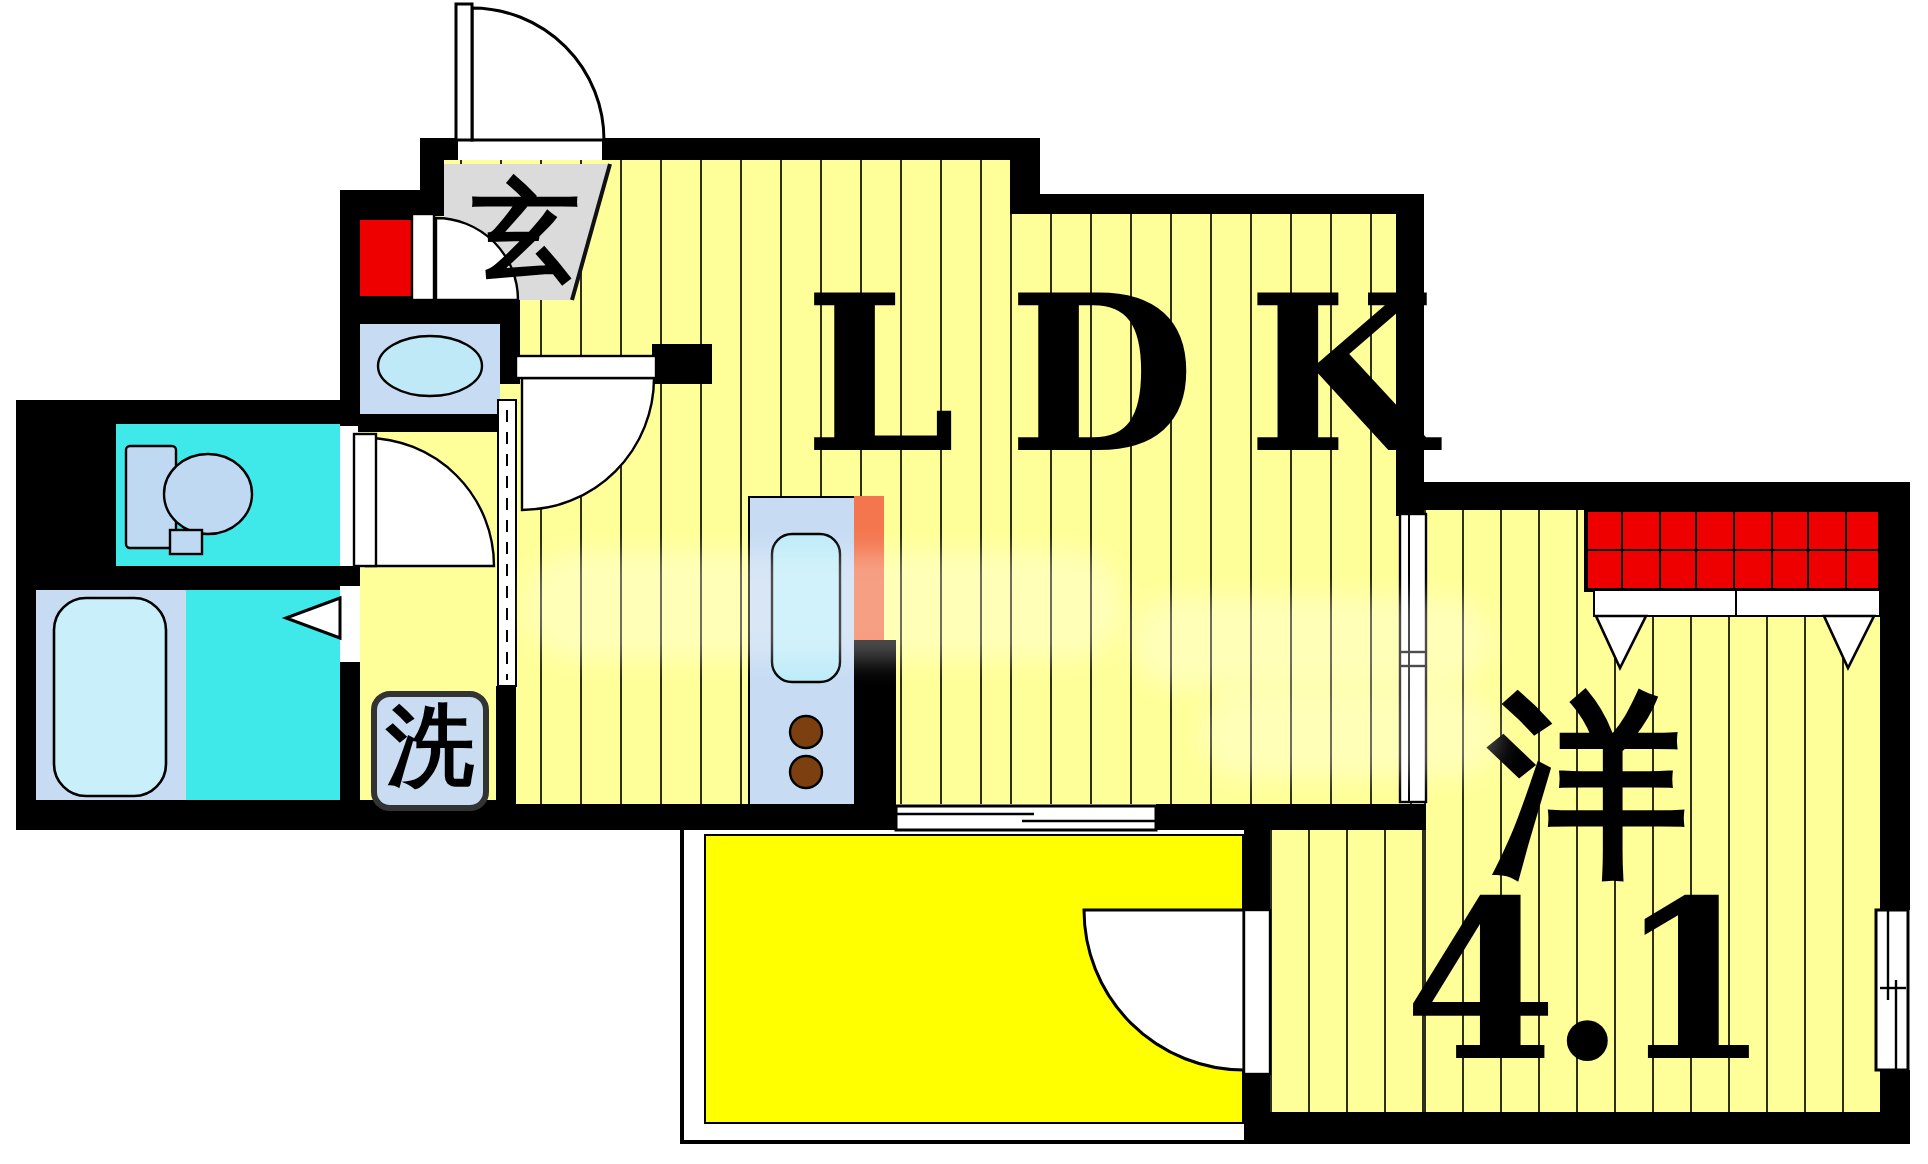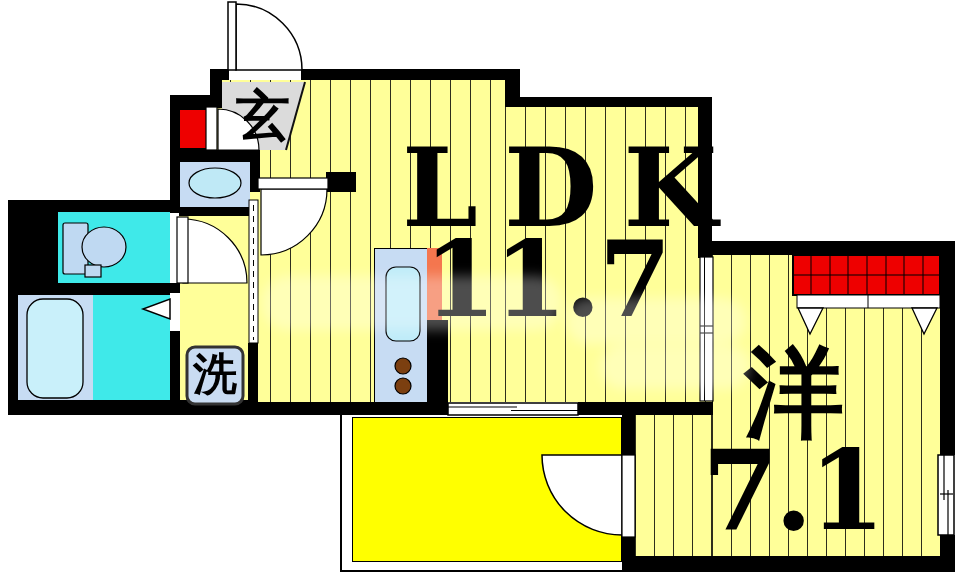--- a/index.html
+++ b/index.html
@@ -135,23 +135,22 @@
       <polygon points="912,308 937,308 924,334" fill="#fff" stroke="#000" stroke-width="1.3"></polygon>
     </g>
   </svg>
 
   <div class="label" style="left:236px;top:88px;font-size:54px">玄</div>
 
   <div class="label" style="left:193px;top:352px;font-size:44px">洗</div>
 
   <div class="label" style="left:402px;top:134px;font-size:108px;letter-spacing:26px">LDK</div>
 
-  <div class="label" style="left:424px;top:228px;font-size:104px;letter-spacing:-2px">11.7</div>
 
   <div class="label" style="left:744px;top:342px;font-size:100px">洋</div>
 
-  <div class="label" style="left:702px;top:436px;font-size:110px;letter-spacing:-4px">7.1</div>
+  <div class="label" style="left:702px;top:436px;font-size:110px;letter-spacing:-4px">4.1</div>
 
 
   <div class="blob" style="left:262px;top:276px;width:300px;height:54px"></div>
   <div class="blob" style="left:566px;top:298px;width:180px;height:46px"></div>
   <div class="blob" style="left:600px;top:345px;width:150px;height:44px"></div>
 </div>
 
 </body></html>

